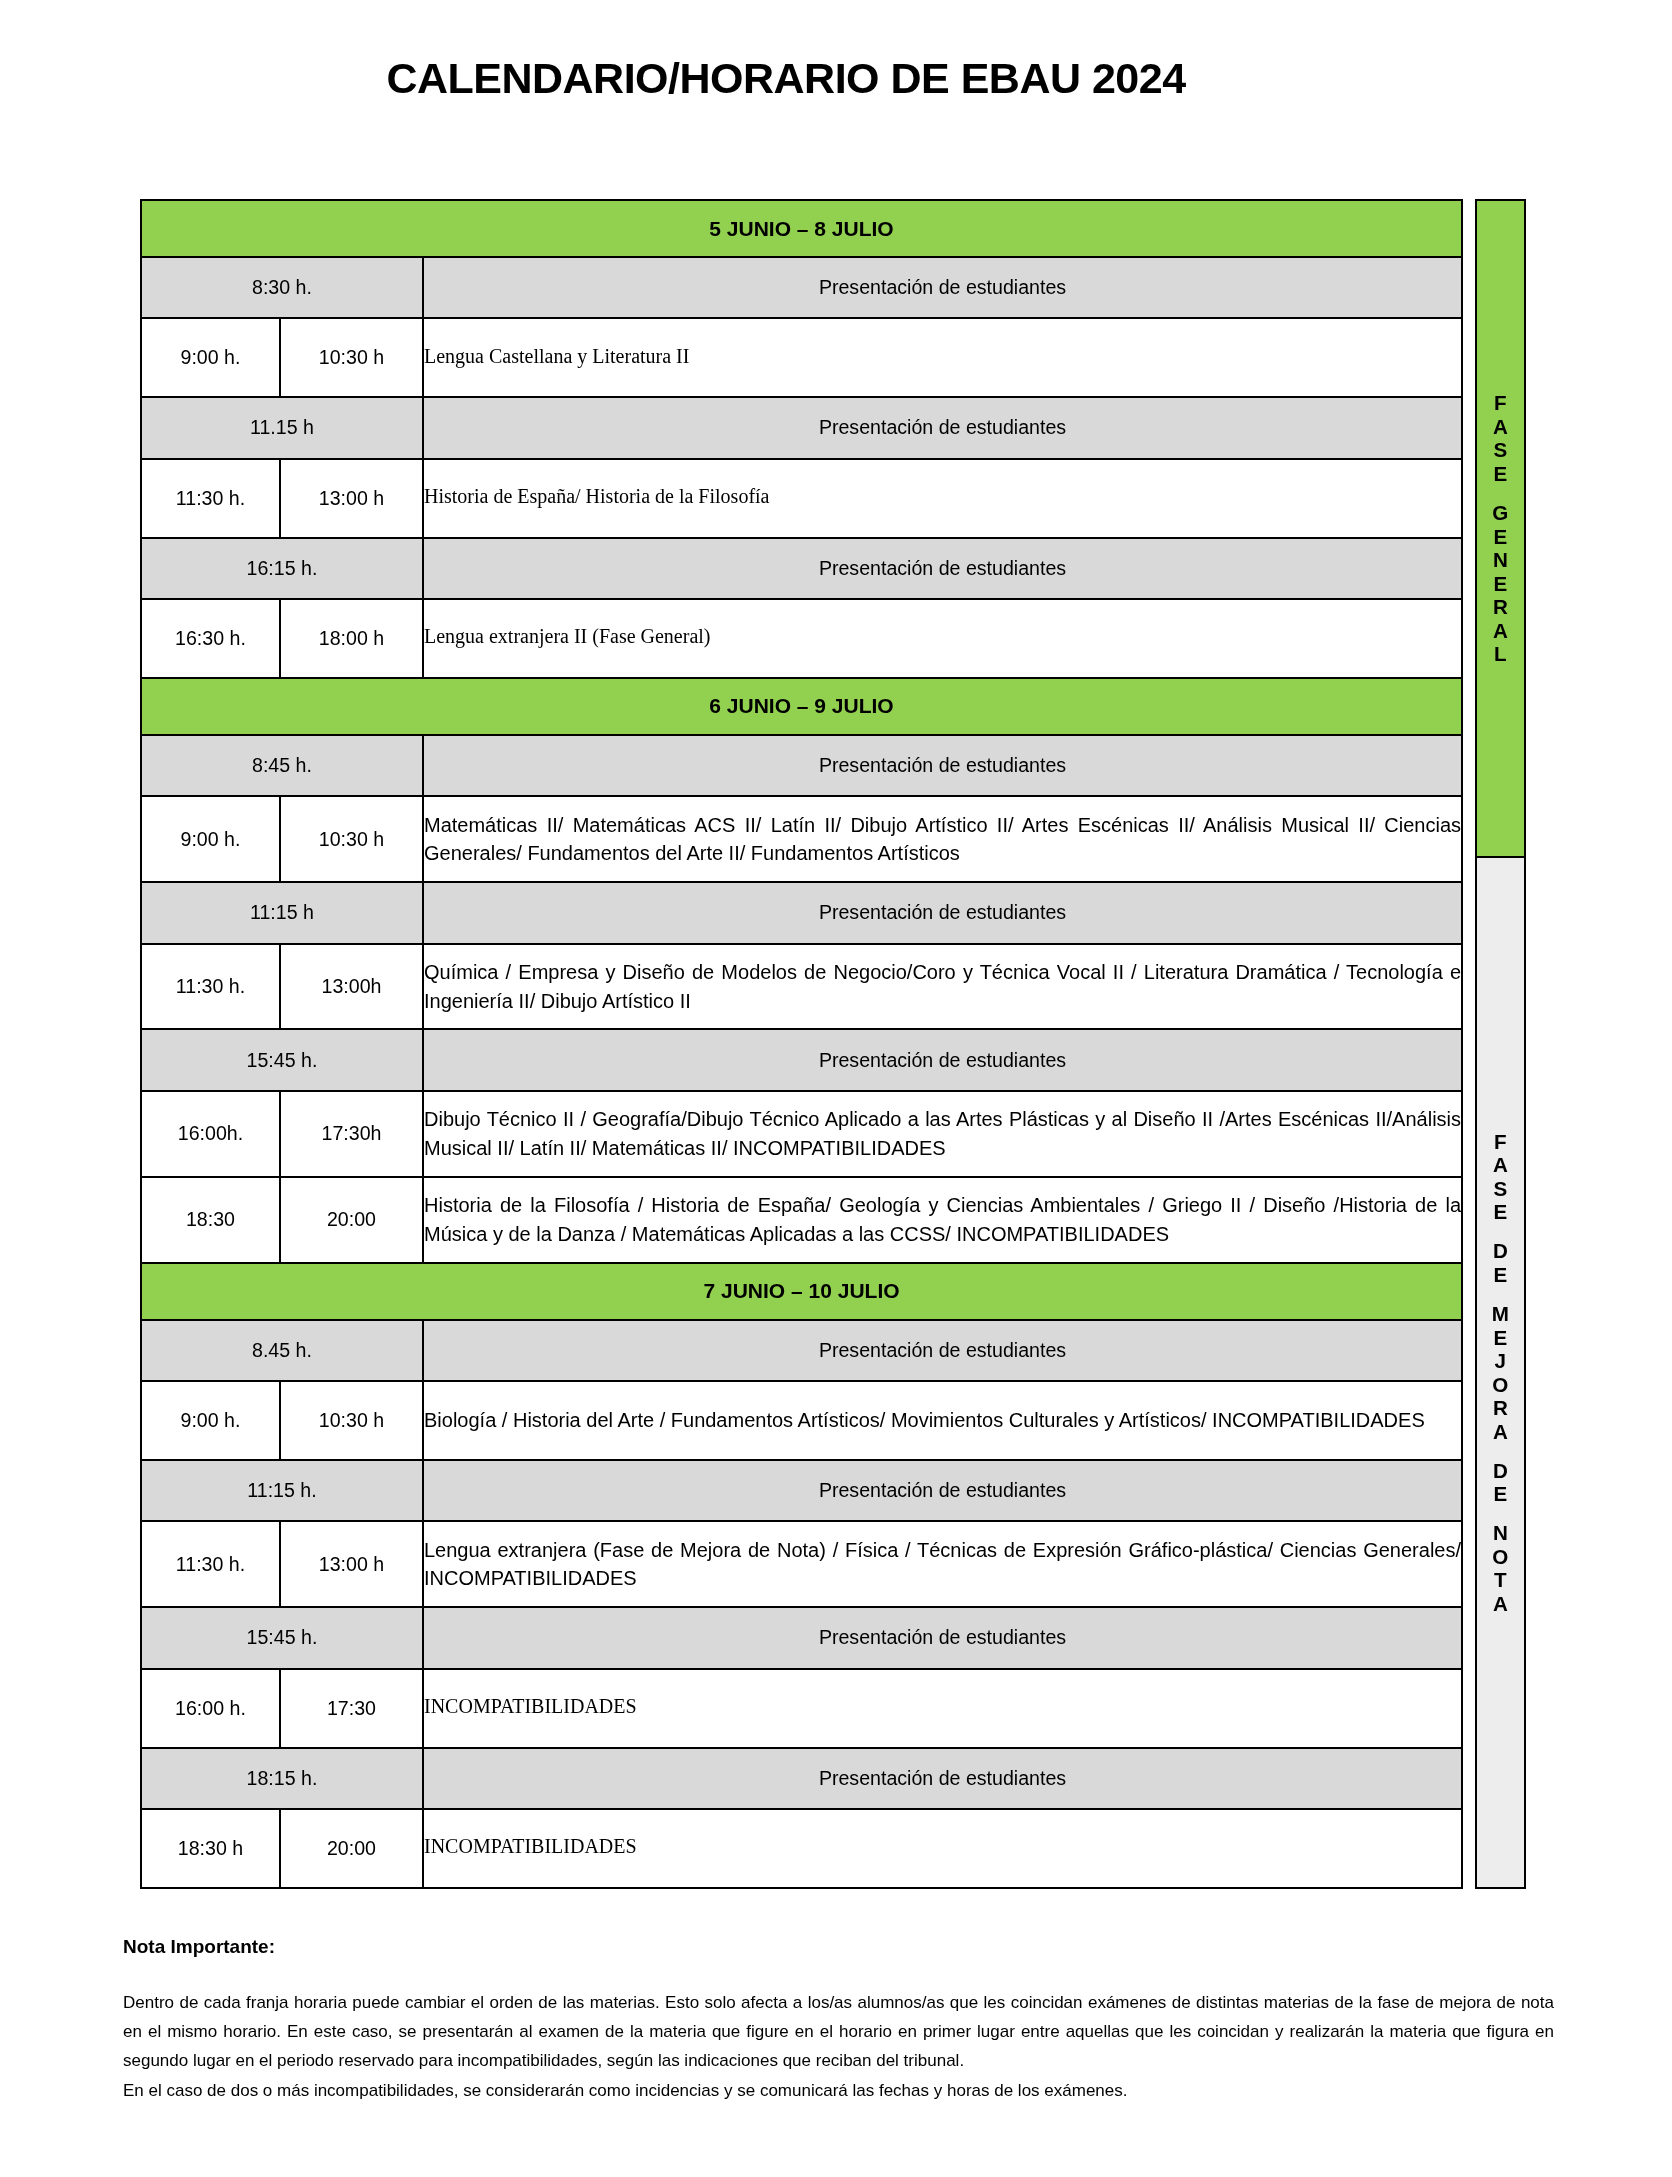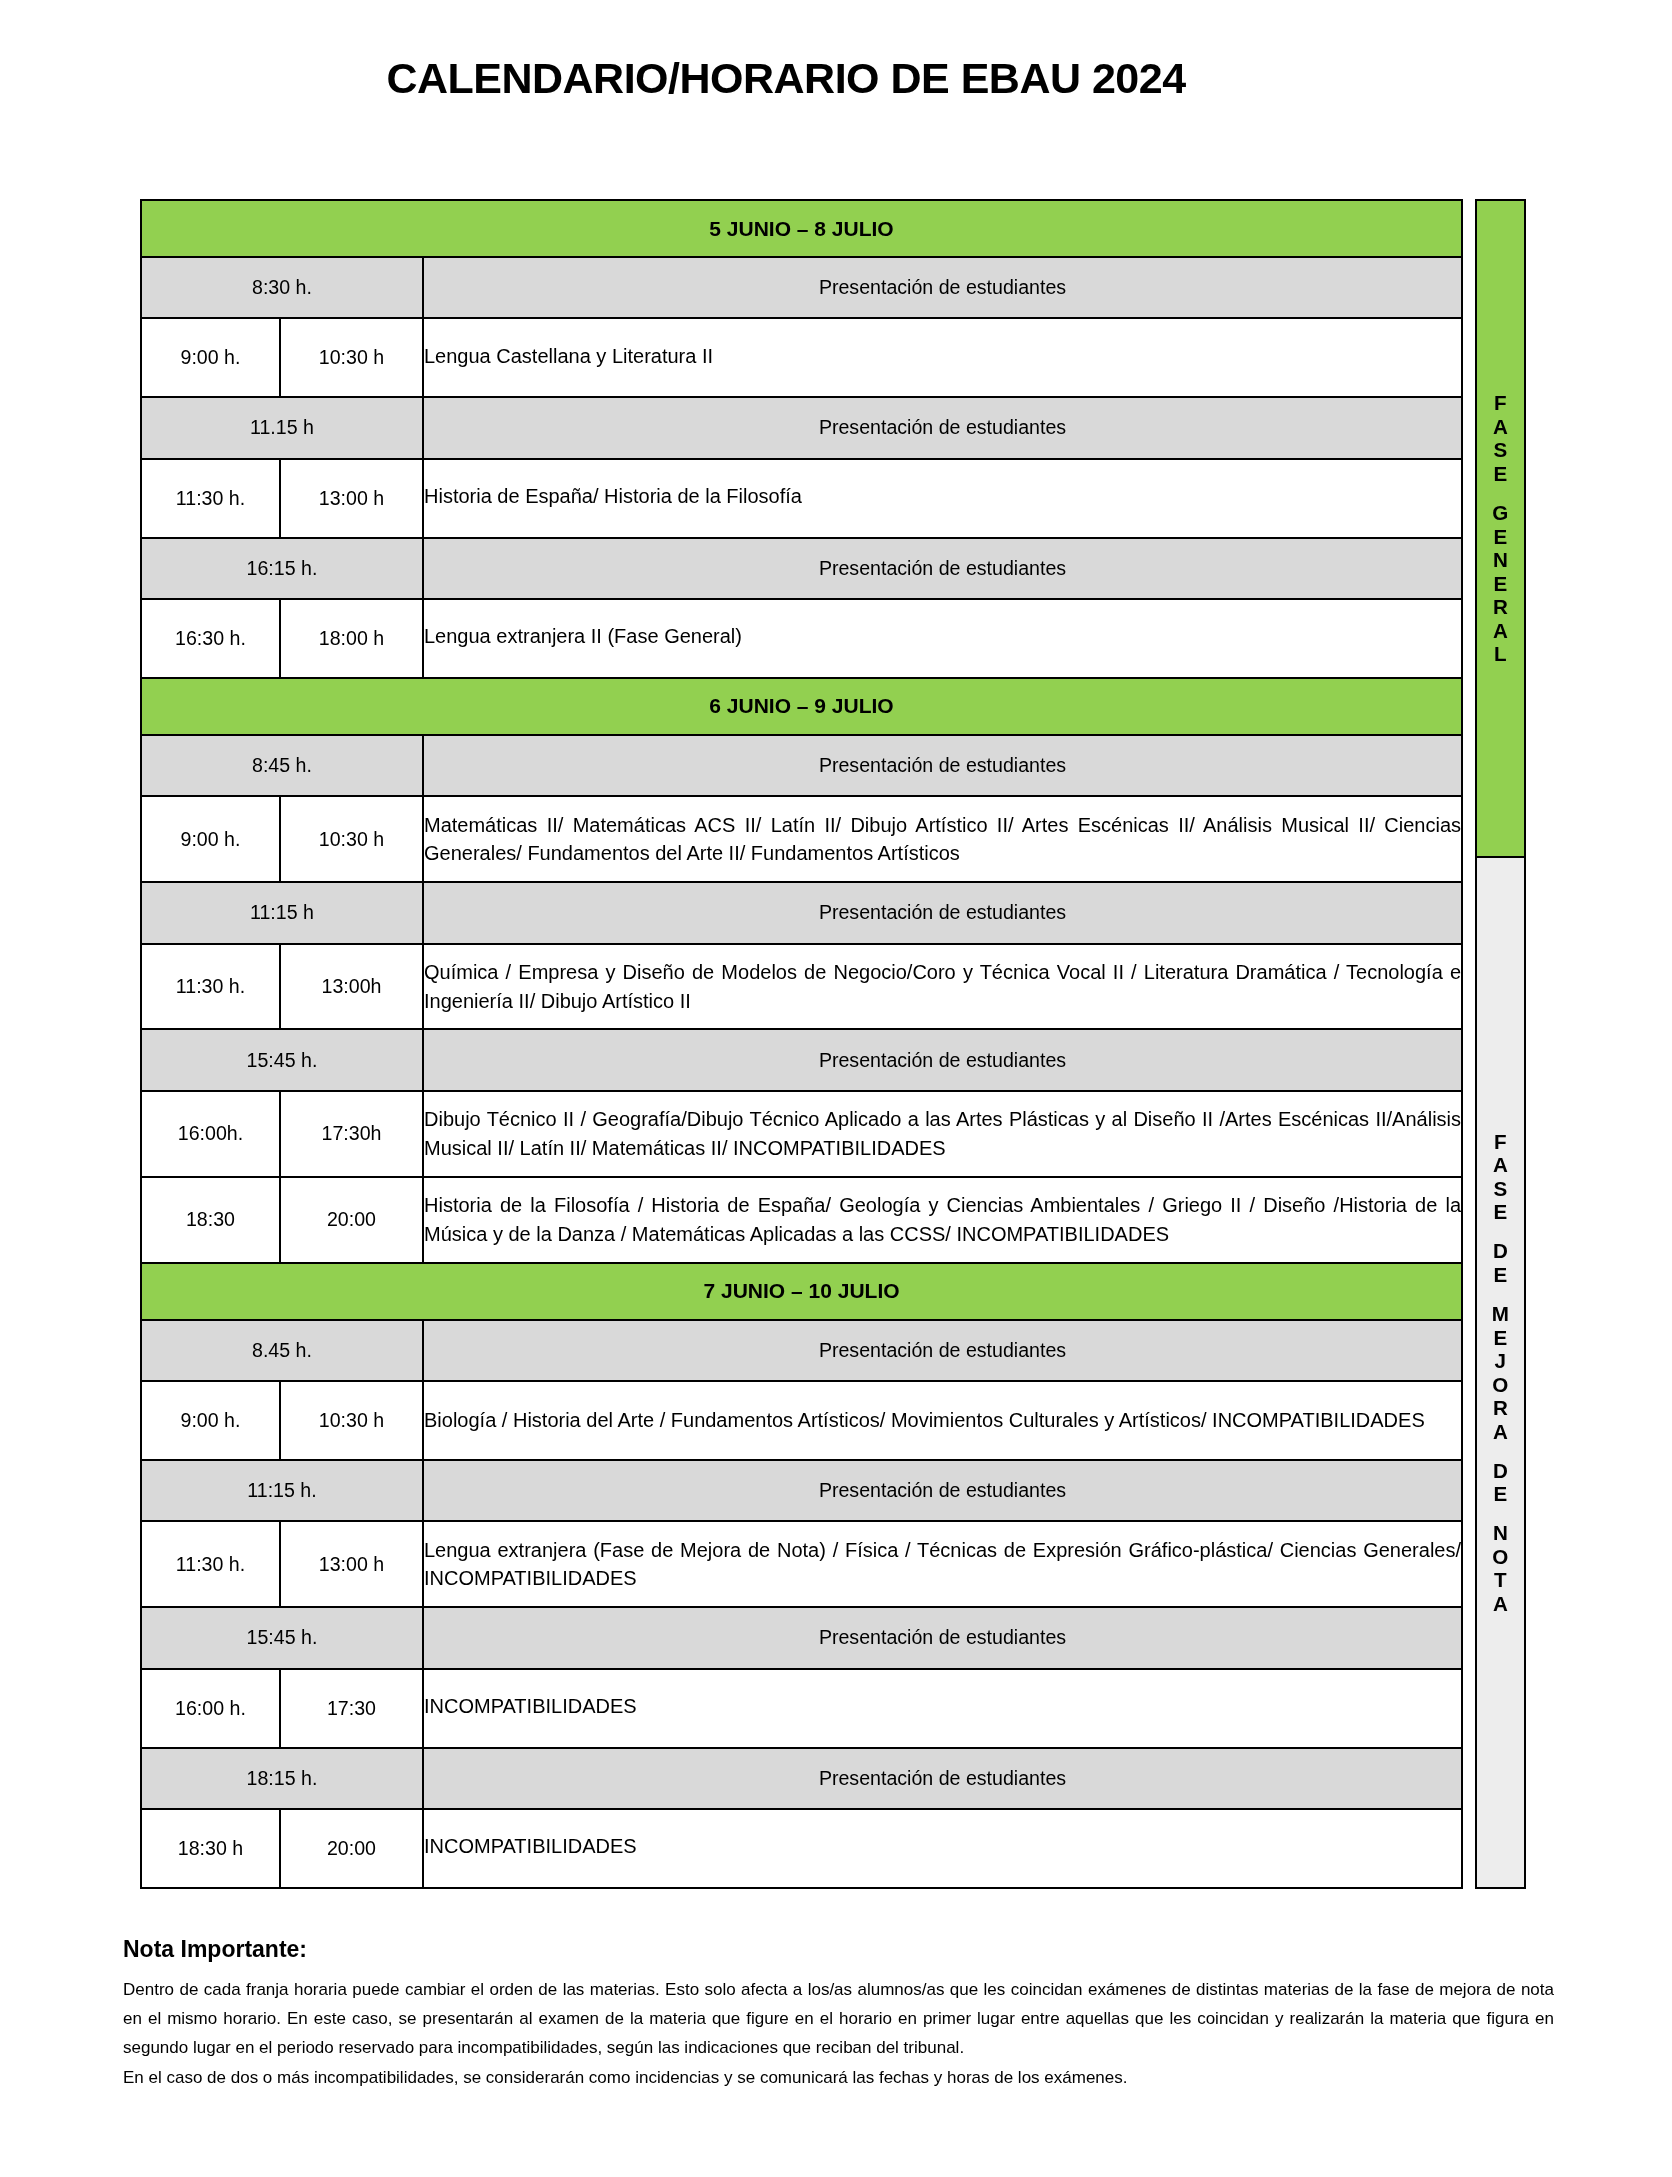--- a/index.html
+++ b/index.html
@@ -102,20 +102,21 @@
     font-size: 20px;
     line-height: 1.42;
     padding: 8.8px 12.7px 8.8px 13.7px;
     text-align: justify;
     text-justify: inter-word;
     background: #ffffff;
   }
   .ex-cell.single {
     padding-top: 2px;
     padding-bottom: 5.9px;
+    font-family: Liberation Serif, serif;
   }
 
   
   .phase-col {
     width: 51px;
     margin-left: 11.8px;
     display: flex;
     flex-direction: column;
     border: 2.9px solid #000;
     box-sizing: border-box;
@@ -151,23 +152,23 @@
   }
 
   
   .note-wrap {
     position: absolute;
     left: 123px;
     top: 1936px;
     width: 1431px;
   }
   .note-title {
-    font-size: 23px;
-    font-weight: bold;
-    margin: 0 0 12px 0;
+    font-size: 19px;
+    font-weight: bold;
+    margin: 0 0 30px 0;
   }
   .note-para {
     font-size: 17px;
     line-height: 1.72;
     text-align: justify;
     text-justify: inter-word;
     margin: 0;
   }
   .note-para2 {
     font-size: 17px;

